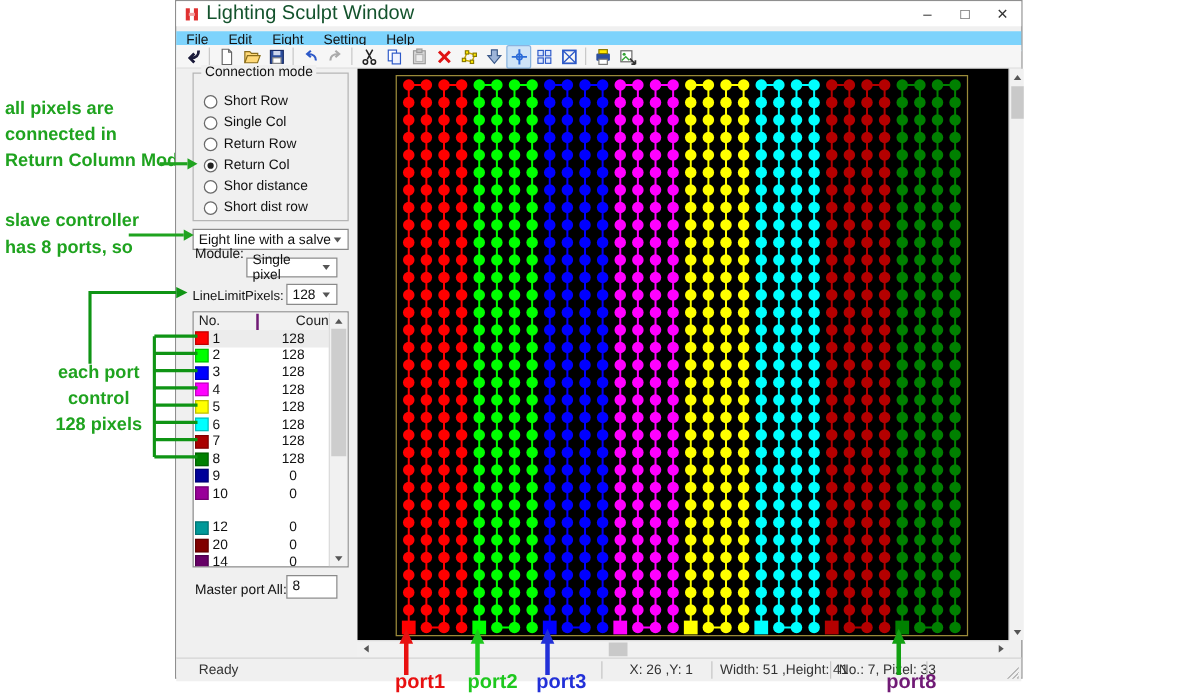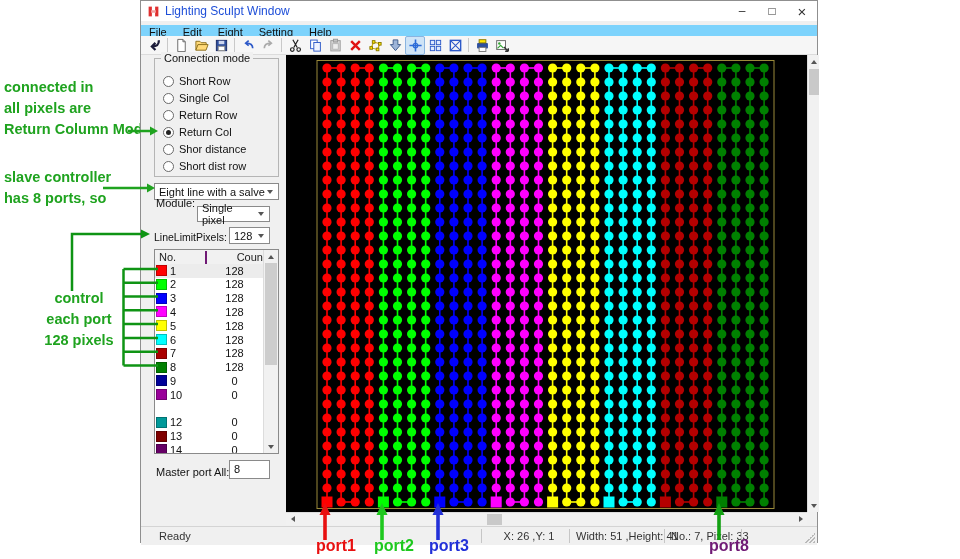--- a/index.html
+++ b/index.html
@@ -1,21 +1,21 @@
 <!DOCTYPE html>
 <html><head>
 <meta charset="utf-8">
 <style>
   html,body{margin:0;padding:0;background:#ffffff;font-family:"Liberation Sans",sans-serif;}
   #stage{position:relative;width:960px;height:559px;overflow:hidden;background:#fff;}
   
   #win{position:absolute;left:140px;top:0;width:678px;height:543px;background:#f0f0f0;border:1px solid #8f8f8f;box-sizing:border-box;}
   #titlebar{position:absolute;left:0;top:0;width:100%;height:20px;background:#ffffff;display:flex;align-items:center;}
   #appicon{width:13px;height:13px;margin:0 5px 0 6px;flex:0 0 auto;}
-  #wtitle{font-size:12px;color:#1d4ed8;white-space:nowrap;}
+  #wtitle{font-size:16px;color:#14532d;white-space:nowrap;}
   #wctrls{margin-left:auto;display:flex;height:20px;}
   .wbtn{width:30px;height:20px;display:flex;align-items:center;justify-content:center;color:#333;font-size:12px;cursor:default;}
   .wbtn.close{font-size:15px;}
   #menubar{position:absolute;left:0;top:24px;width:100%;height:15px;background:#7dd3fc;border-bottom:1px solid #e8e8e8;display:flex;align-items:center;}
   .menu-item{font-size:11px;color:#111;padding:0 8px;height:15px;line-height:15px;}
   #toolbar{position:absolute;left:0;top:35px;width:100%;height:19px;background:#f6f6f6;border-bottom:1px solid #dcdcdc;display:flex;align-items:center;padding-left:3px;box-sizing:border-box;}
   .tbtn{width:18px;height:17px;display:flex;align-items:center;justify-content:center;border:1px solid transparent;border-radius:2px;}
   .tbtn svg{width:15px;height:15px;}
   .tbtn.active{background:#cfe4f7;border-color:#8ab4e0;}
   .tsep{width:1px;height:14px;background:#c9c9c9;margin:0 3px;}
@@ -67,31 +67,31 @@
   #note-limit{text-align:center;width:120px;}
   .portlabel{position:absolute;top:537px;font-weight:bold;font-size:16px;white-space:nowrap;}
   #overlay{position:absolute;left:0;top:0;width:960px;height:559px;pointer-events:none;}
 </style>
 </head>
 <body>
 
 <div id="stage">
 
   <div class="note" style="left:4px;top:77px;">
+    <div>all pixels are</div>
     <div>connected in</div>
-    <div>all pixels are</div>
     <div>Return Column Mode</div>
   </div>
   <div class="note" style="left:4px;top:167px;">
     <div>slave controller</div>
     <div>has 8 ports, so</div>
   </div>
   <div class="note" id="note-limit" style="left:19px;top:288px;">
+    <div>each port</div>
     <div>control</div>
-    <div>each port</div>
     <div>128 pixels</div>
   </div>
 
   <div id="win">
 
     <div id="titlebar">
       <svg id="appicon" viewBox="0 0 14 16">
         <rect x="1" y="2" width="4" height="12" fill="#e03030"></rect>
         <rect x="9" y="2" width="4" height="12" fill="#e03030"></rect>
         <rect x="4" y="6.5" width="6" height="3" fill="#f2a0a0"></rect>
@@ -339,21 +339,21 @@
               <span class="tno">11</span>
               <span class="tcount">0</span>
             </div>
             <div class="trow" style="top: 151.8px;">
               <span class="swatch" style="background:#009999"></span>
               <span class="tno">12</span>
               <span class="tcount">0</span>
             </div>
             <div class="trow" style="top: 165.6px;">
               <span class="swatch" style="background:#800000"></span>
-              <span class="tno">13</span>
+              <span class="tno">20</span>
               <span class="tcount">0</span>
             </div>
             <div class="trow" style="top: 179.4px;">
               <span class="swatch" style="background:#660066"></span>
               <span class="tno">14</span>
               <span class="tcount">0</span>
             </div>
           </div>
         <div id="tvscroll">
           <div class="sb-btn" style="top:0;">

